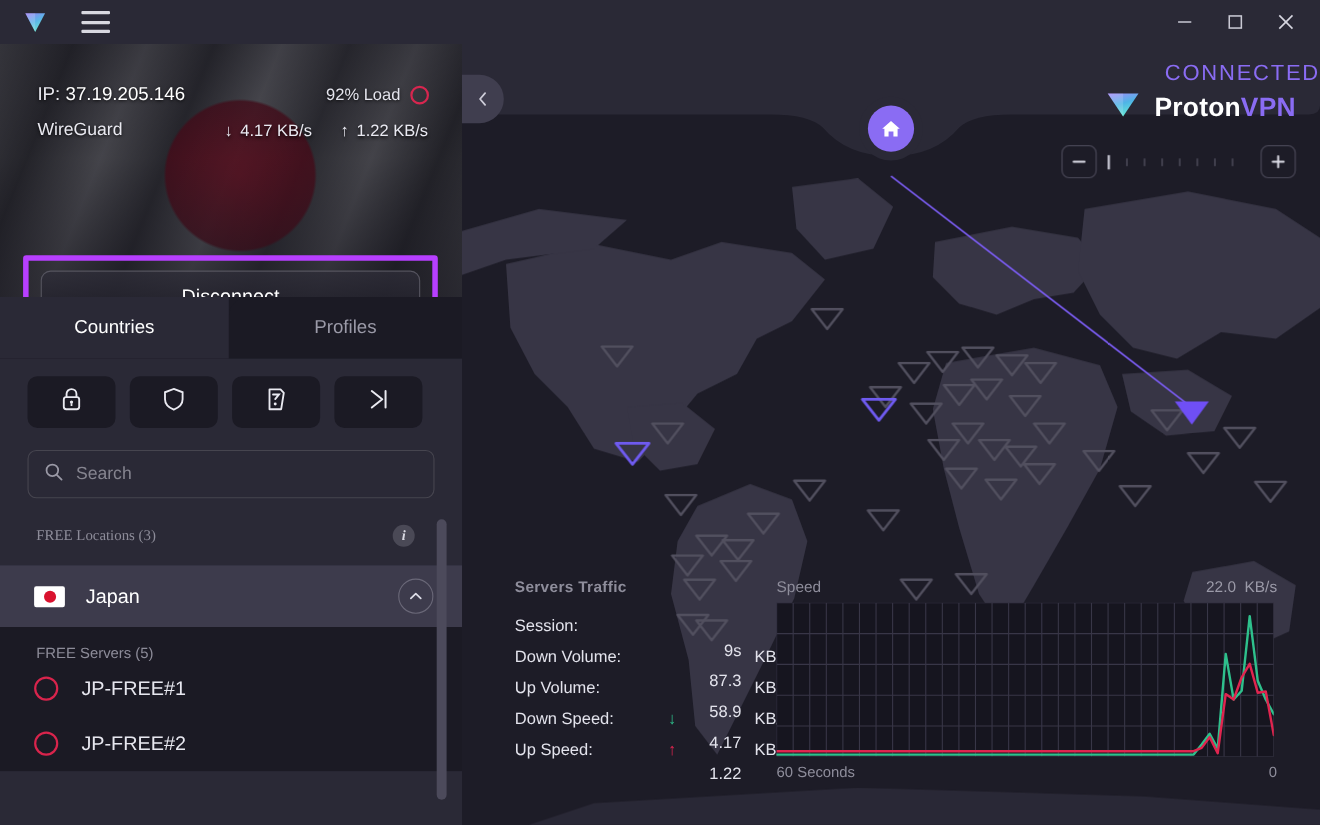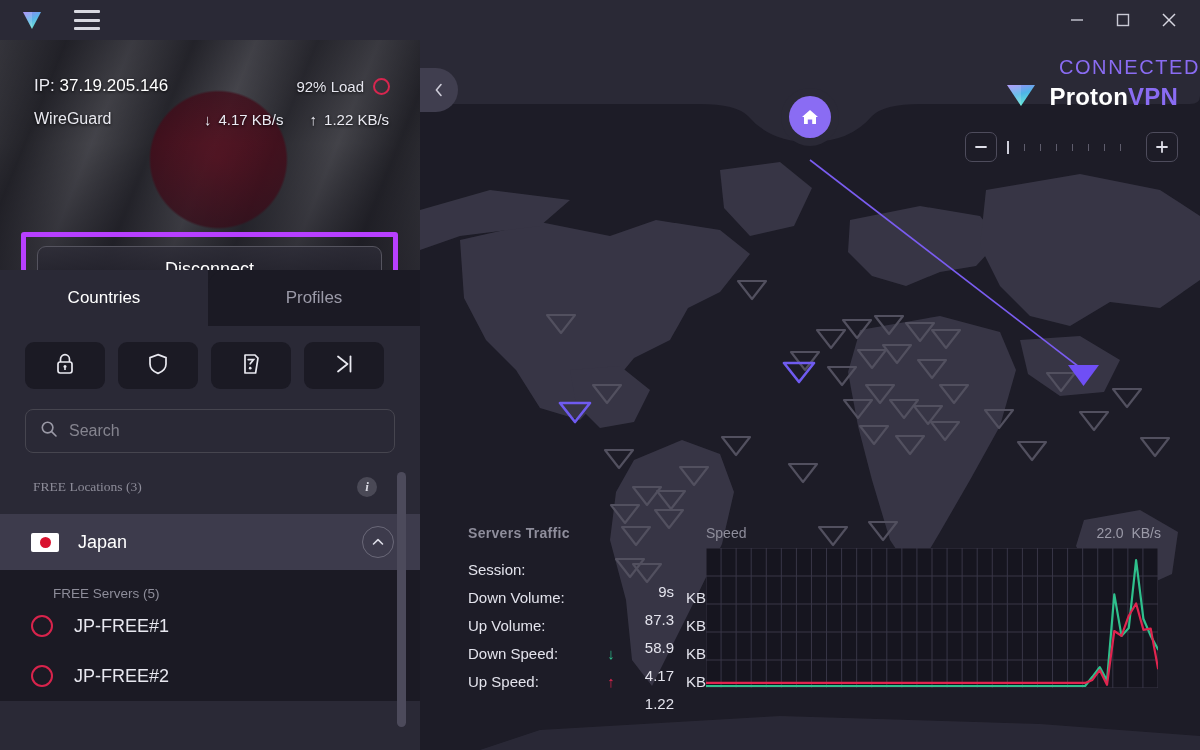--- a/index.html
+++ b/index.html
@@ -123,21 +123,21 @@
     display: flex; align-items: center; justify-content: center;
   }
   .jp-dot { width: 11px; height: 11px; border-radius: 50%; background: #d9122e; }
   .country-name { margin-left: 19px; font-size: 18px; color: #ffffff; flex: 1; }
   .chev-btn {
     width: 32px; height: 32px; border-radius: 50%; border: 1px solid #6a6878;
     display: flex; align-items: center; justify-content: center;
   }
 
   .servers { background: #1b1a24; padding-top: 16px; }
-  .free-servers { padding: 0 0 0 33px; font-size: 13.5px; color: #8d8c99; margin-left: 20px; }
+  .free-servers { padding: 0 0 0 33px; font-size: 13.5px; color: #8d8c99; }
   .server-row { display: flex; align-items: center; height: 50px; padding-left: 31px; cursor: pointer; }
   .srv-ring { width: 22px; height: 22px; border-radius: 50%; border: 2.4px solid #d9244c; }
   .srv-name { margin-left: 21px; font-size: 18px; color: #e7e7ef; }
 
   .sb-track { position: absolute; right: 14px; top: 146px; width: 9px; height: 278px; }
   .sb-thumb { position: absolute; right: 14px; top: 146px; width: 9px; height: 255px; background: #4c4a5b; border-radius: 5px; }
 
   
   .main {
     position: absolute; left: 420px; top: 40px; width: 780px; height: 710px;
@@ -584,16 +584,20 @@
             <line x1="376.6666666666667" y1="0" x2="376.6666666666667" y2="140" stroke="#383647" stroke-width="1"></line>
             <line x1="391.73333333333335" y1="0" x2="391.73333333333335" y2="140" stroke="#383647" stroke-width="1"></line>
             <line x1="406.8" y1="0" x2="406.8" y2="140" stroke="#383647" stroke-width="1"></line>
             <line x1="421.8666666666667" y1="0" x2="421.8666666666667" y2="140" stroke="#383647" stroke-width="1"></line>
             <line x1="436.93333333333334" y1="0" x2="436.93333333333334" y2="140" stroke="#383647" stroke-width="1"></line>
             <line x1="452" y1="0" x2="452" y2="140" stroke="#383647" stroke-width="1"></line>
             <polyline points="0.0,138.0 7.3,138.0 14.6,138.0 21.9,138.0 29.2,138.0 36.5,138.0 43.7,138.0 51.0,138.0 58.3,138.0 65.6,138.0 72.9,138.0 80.2,138.0 87.5,138.0 94.8,138.0 102.1,138.0 109.4,138.0 116.6,138.0 123.9,138.0 131.2,138.0 138.5,138.0 145.8,138.0 153.1,138.0 160.4,138.0 167.7,138.0 175.0,138.0 182.3,138.0 189.5,138.0 196.8,138.0 204.1,138.0 211.4,138.0 218.7,138.0 226.0,138.0 233.3,138.0 240.6,138.0 247.9,138.0 255.2,138.0 262.5,138.0 269.7,138.0 277.0,138.0 284.3,138.0 291.6,138.0 298.9,138.0 306.2,138.0 313.5,138.0 320.8,138.0 328.1,138.0 335.4,138.0 342.6,138.0 349.9,138.0 357.2,138.0 364.5,138.0 371.8,138.0 379.1,138.0 386.4,128.8 393.7,119.1 401.0,132.5 408.3,46.4 415.5,87.9 422.8,80.0 430.1,12.2 437.4,70.8 444.7,87.9 452.0,101.3" fill="none" stroke="#2ec08c" stroke-width="2.2" stroke-linejoin="round" stroke-linecap="round"></polyline>
             <polyline points="0.0,134.9 7.3,134.9 14.6,134.9 21.9,134.9 29.2,134.9 36.5,134.9 43.7,134.9 51.0,134.9 58.3,134.9 65.6,134.9 72.9,134.9 80.2,134.9 87.5,134.9 94.8,134.9 102.1,134.9 109.4,134.9 116.6,134.9 123.9,134.9 131.2,134.9 138.5,134.9 145.8,134.9 153.1,134.9 160.4,134.9 167.7,134.9 175.0,134.9 182.3,134.9 189.5,134.9 196.8,134.9 204.1,134.9 211.4,134.9 218.7,134.9 226.0,134.9 233.3,134.9 240.6,134.9 247.9,134.9 255.2,134.9 262.5,134.9 269.7,134.9 277.0,134.9 284.3,134.9 291.6,134.9 298.9,134.9 306.2,134.9 313.5,134.9 320.8,134.9 328.1,134.9 335.4,134.9 342.6,134.9 349.9,134.9 357.2,134.9 364.5,134.9 371.8,134.9 379.1,134.9 386.4,131.9 393.7,122.1 401.0,136.8 408.3,83.0 415.5,87.9 422.8,67.7 430.1,55.5 437.4,81.8 444.7,80.6 452.0,120.3" fill="none" stroke="#e0254f" stroke-width="2.2" stroke-linejoin="round" stroke-linecap="round"></polyline>
           </svg>
       </div>
+      <div class="graph-foot">
+        <span>60 Seconds</span>
+        <span>0</span>
+      </div>
     </div>
 
   </div>
 </div>
 
 </body></html>

